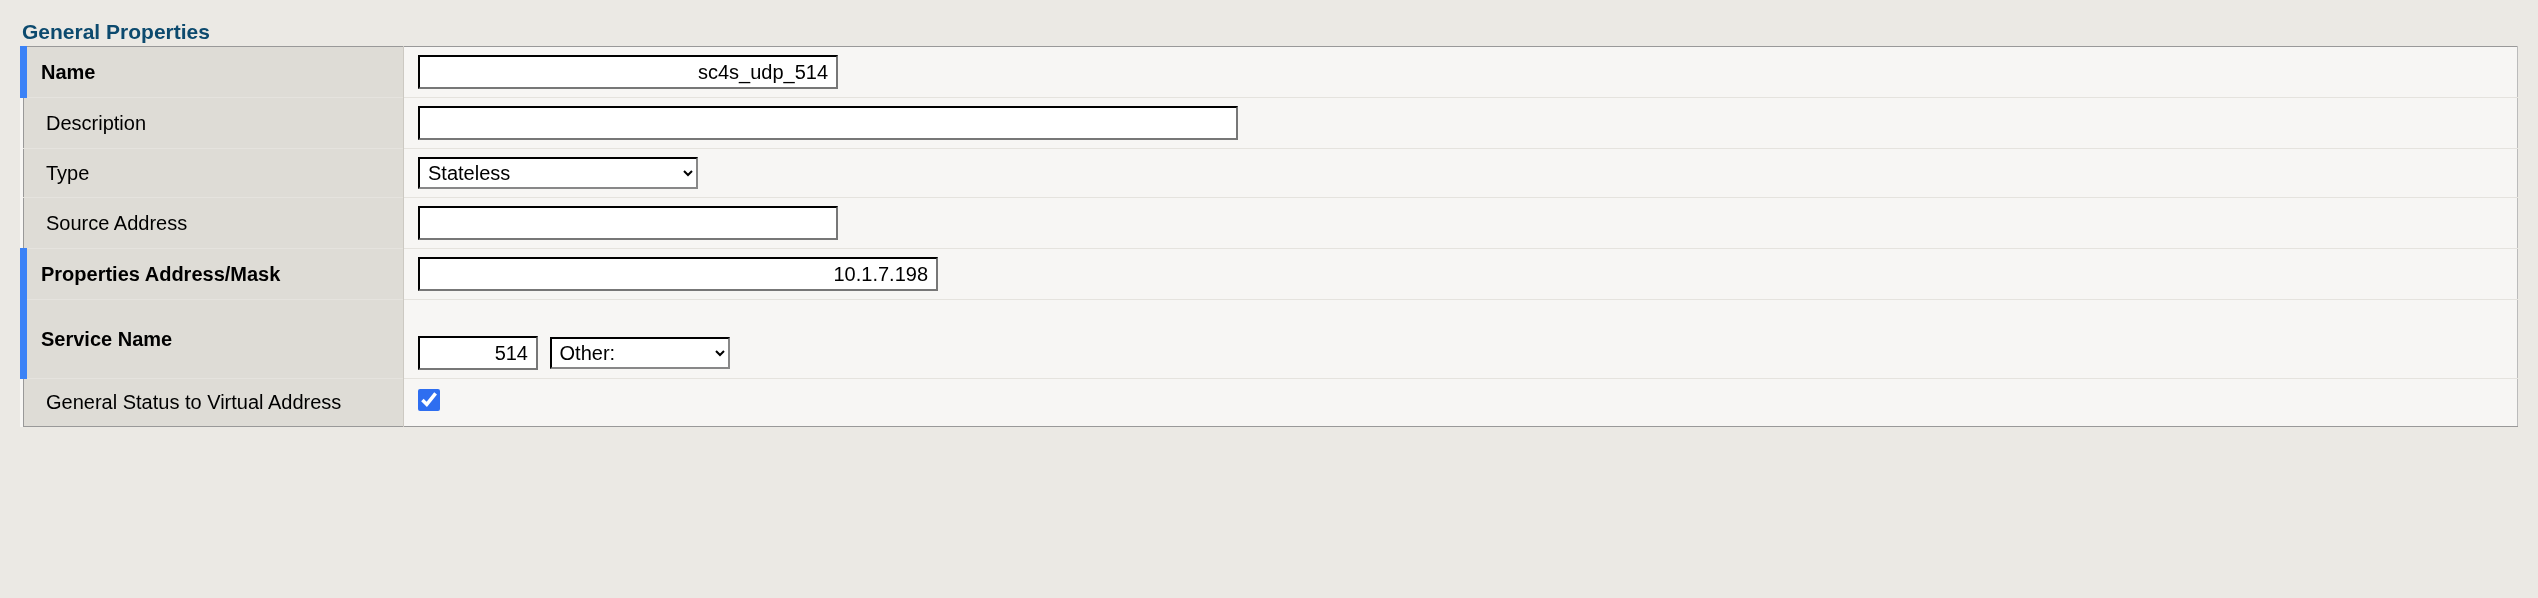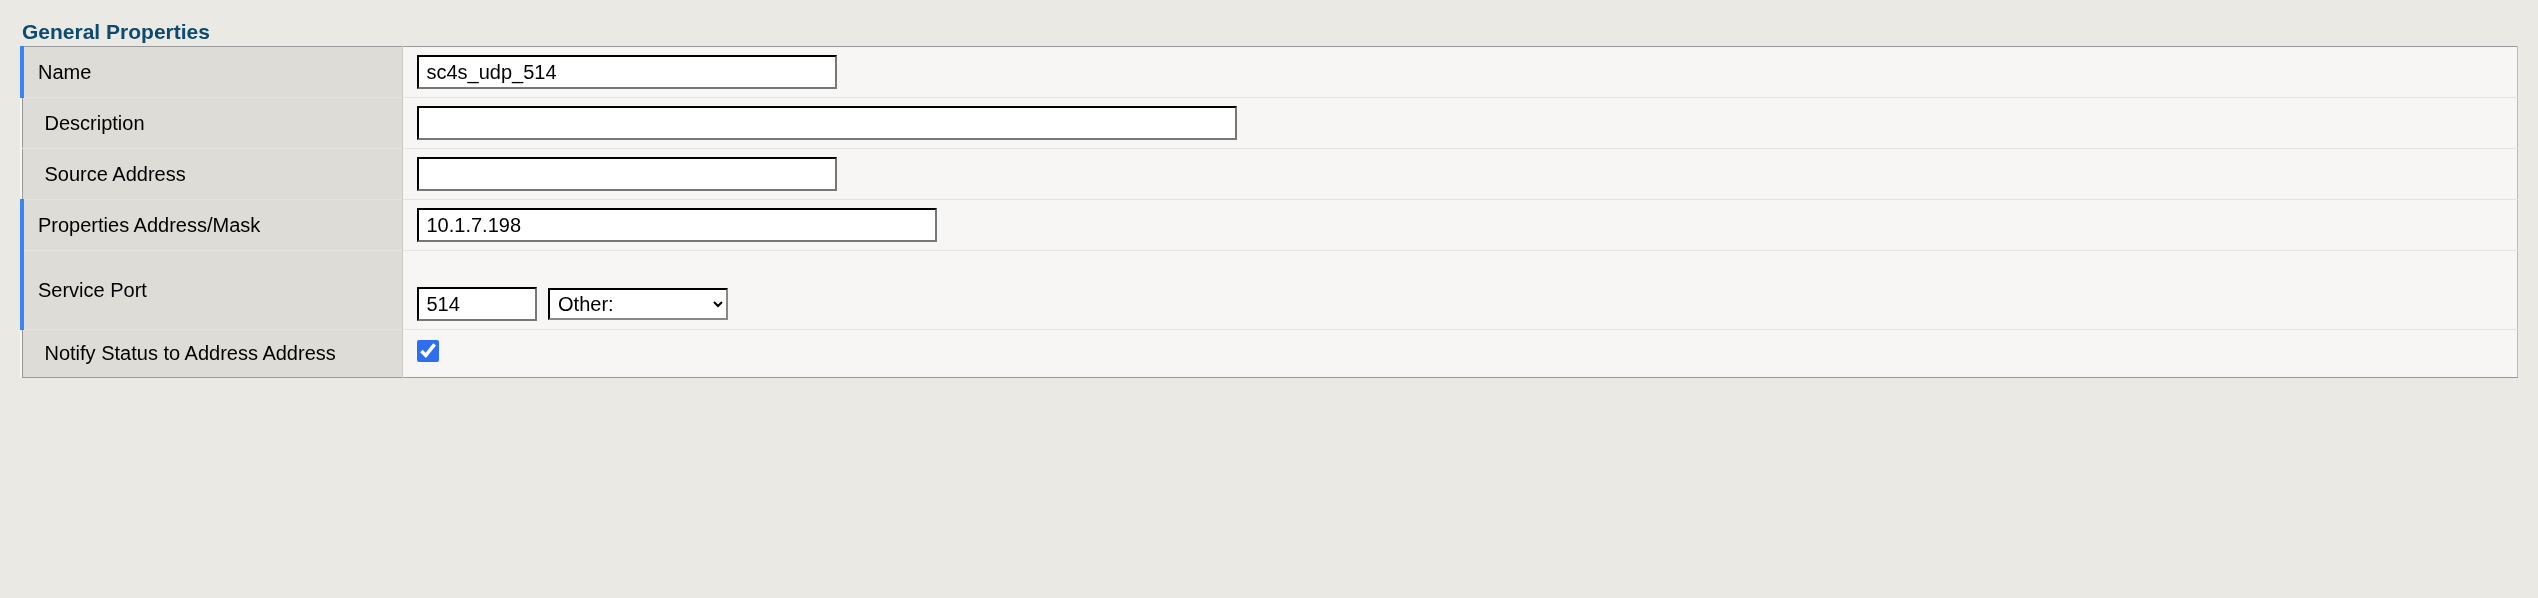--- a/index.html
+++ b/index.html
@@ -34,40 +34,42 @@
     width: 380px;
     background: #dedcd6;
     padding: 12px 14px;
     font-size: 20px;
     color: #000;
     vertical-align: middle;
     position: relative;
     border-right: 1px solid #ccc9c2;
   }
   .label-cell.req {
-    border-left: 4px solid #3b82f6;
+    border-left: 7px solid #3b82f6;
     padding-left: 14px;
+    font-weight: bold;
   }
   .label-cell:not(.req) {
     padding-left: 22px;
   }
   .value-cell {
     padding: 8px 14px;
     vertical-align: middle;
     background: #f7f6f4;
   }
   input[type="text"] {
     font-size: 20px;
     font-family: Arial, Helvetica, sans-serif;
     padding: 4px 8px;
     border: 2px solid #000;
     border-right-color: #777;
     border-bottom-color: #777;
     background: #fff;
     height: 34px;
+    text-align: right;
   }
   .w-name { width: 420px; }
   .w-desc { width: 820px; }
   .w-src  { width: 420px; }
   .w-dest { width: 520px; }
   .w-port { width: 120px; margin-top: 28px; }
   select {
     font-size: 20px;
     font-family: Arial, Helvetica, sans-serif;
     padding: 2px 4px;
@@ -100,40 +102,48 @@
       <input type="text" class="w-name" value="sc4s_udp_514" style="">
     </td>
   </tr>
   <tr>
     <td class="label-cell">Description</td>
     <td class="value-cell">
       <input type="text" class="w-desc" value="" style="">
     </td>
   </tr>
   <tr>
+    <td class="label-cell">Type</td>
+    <td class="value-cell">
+      <select class="sel-type">
+        <option>Stateless</option>
+      </select>
+    </td>
+  </tr>
+  <tr>
     <td class="label-cell">Source Address</td>
     <td class="value-cell">
       <input type="text" class="w-src" value="" style="">
     </td>
   </tr>
   <tr>
     <td class="label-cell req">Properties Address/Mask</td>
     <td class="value-cell">
       <input type="text" class="w-dest" value="10.1.7.198" style="">
     </td>
   </tr>
   <tr>
-    <td class="label-cell req">Service Port</td>
+    <td class="label-cell req">Service Name</td>
     <td class="value-cell">
       <input type="text" class="w-port" value="514" style="">
       <select class="sel-port">
         <option>Other:</option>
       </select>
     </td>
   </tr>
   <tr>
-    <td class="label-cell">Notify Status to Address Address</td>
+    <td class="label-cell">General Status to Virtual Address</td>
     <td class="value-cell">
       <input type="checkbox" checked="" style="">
     </td>
   </tr>
 </tbody>
   </table>
 
 </body></html>

